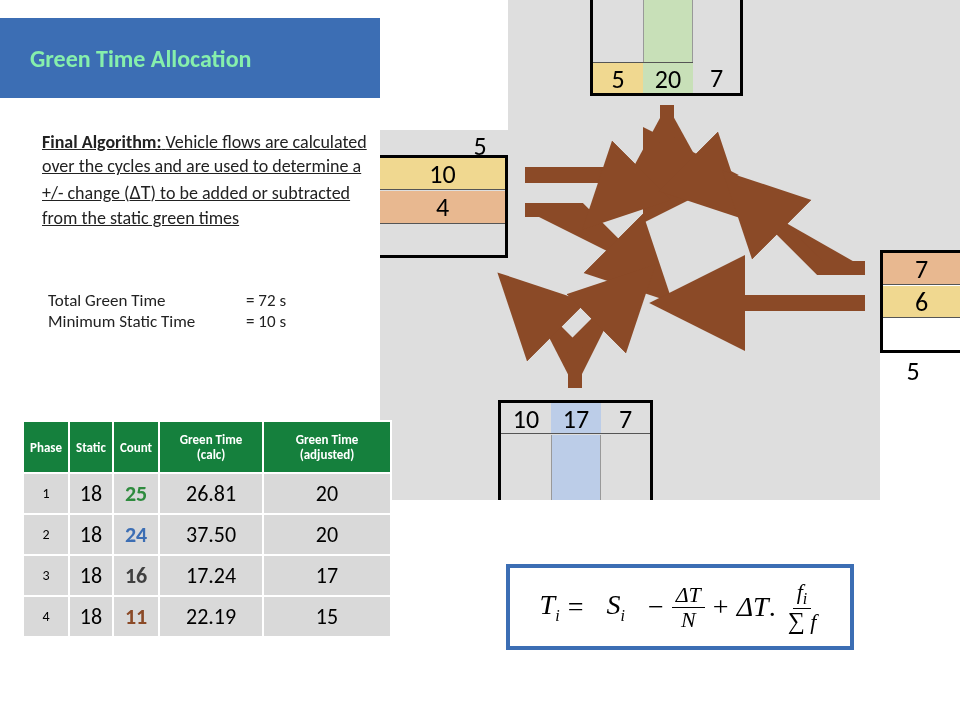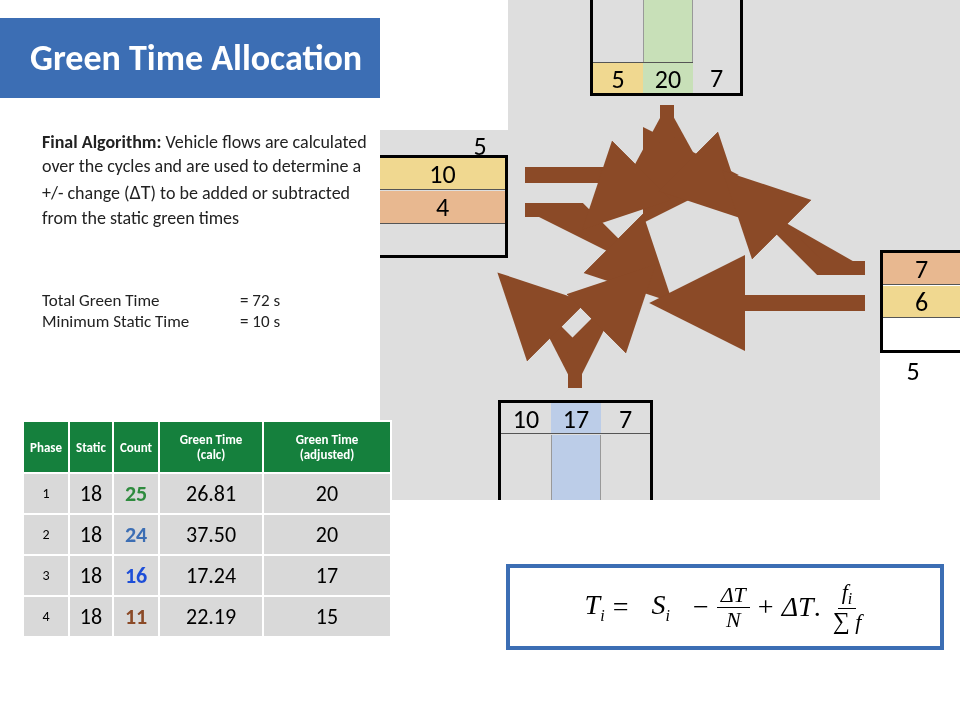--- a/index.html
+++ b/index.html
@@ -1,48 +1,48 @@
 <!DOCTYPE html>
 <html><head>
 <meta charset="utf-8">
 <style>
   * { box-sizing: border-box; margin: 0; padding: 0; }
   body { width: 960px; height: 720px; font-family: Calibri, Arial, sans-serif; position: relative; background: #fff; overflow: hidden; }
 
   .title-bar { position: absolute; left: 0; top: 18px; width: 508px; height: 80px; background: #3C6EB4; border-right: 6px solid #3A65A8; display: flex; align-items: center; padding-left: 30px; }
-  .title-bar h1 { color: #ffffff; font-size: 36px; font-weight: bold; }
+  .title-bar h1 { color: #86efac; font-size: 24px; font-weight: bold; }
 
-  .algo-block { position: absolute; left: 42px; top: 130px; width: 330px; font-size: 18px; line-height: 1.35; color: #222; }
+  .algo-block { position: absolute; left: 42px; top: 130px; width: 330px; font-size: 18px; line-height: 1.35; color: #222; text-decoration: underline; }
   .algo-block .heading { font-weight: bold; font-size: 18px; }
   .algo-block .dt { font-size: 20px; }
   .summary { position: absolute; left: 42px; top: 290px; font-size: 17px; color: #222; }
-  .summary-row { display: flex; }
+  .summary-row { display: flex; margin-left: 6px; }
   .summary-row .lbl { width: 198px; }
 
   
   .isect { position: absolute; left: 380px; top: 0; width: 580px; height: 500px; background: #DEDEDE; }
   .lanecell { position: absolute; font-size: 26px; text-align: center; font-weight: 400; }
   .bar { position: absolute; background: #000; }
 
   
   svg.arrows { position: absolute; left: 380px; top: 0; width: 580px; height: 500px; pointer-events: none; }
   .arr { stroke: #8B4A27; fill: #8B4A27; }
 
   
   table.phases { position: absolute; left: 22px; top: 420px; border-collapse: collapse; font-size: 14px; width: 370px; }
   table.phases th { background: #15803d; color: #fff; font-weight: bold; padding: 10px 6px; border: 2px solid #fff; font-size: 13px; vertical-align: middle; }
   table.phases td { background: #D9D9D9; border: 2px solid #fff; text-align: center; padding: 6px 6px; font-size: 22px; }
   table.phases td.phasecol { font-size: 14px; }
   .cnt-1 { color: #2E8B3E; font-weight: bold; }
   .cnt-2 { color: #3C6EB4; font-weight: bold; }
-  .cnt-3 { color: #1d4ed8; font-weight: bold; margin-left: 25px; }
+  .cnt-3 { color: #404040; font-weight: bold; margin-left: 25px; }
   .cnt-4 { color: #8B4A27; font-weight: bold; margin-top: 28px; }
 
   
-  .eq-box { position: absolute; left: 506px; top: 564px; width: 438px; height: 86px; border: 4px solid #3C6EB4; display: flex; align-items: center; justify-content: center; }
+  .eq-box { position: absolute; left: 506px; top: 564px; width: 348px; height: 86px; border: 4px solid #3C6EB4; display: flex; align-items: center; justify-content: center; }
   .eq { font-family: "Cambria Math", "Times New Roman", serif; font-size: 28px; font-style: italic; display: flex; align-items: center; gap: 8px; }
   .eq .op { font-style: normal; }
   .frac { display: inline-flex; flex-direction: column; align-items: center; font-size: 22px; line-height: 1.05; }
   .frac .num { border-bottom: 1.5px solid #000; padding: 0 4px; }
   .frac .den { padding: 0 4px; }
   .sub { font-size: 16px; font-style: italic; }
   .sum { font-style: normal; font-size: 24px; }
 </style>
 </head>
 <body>

